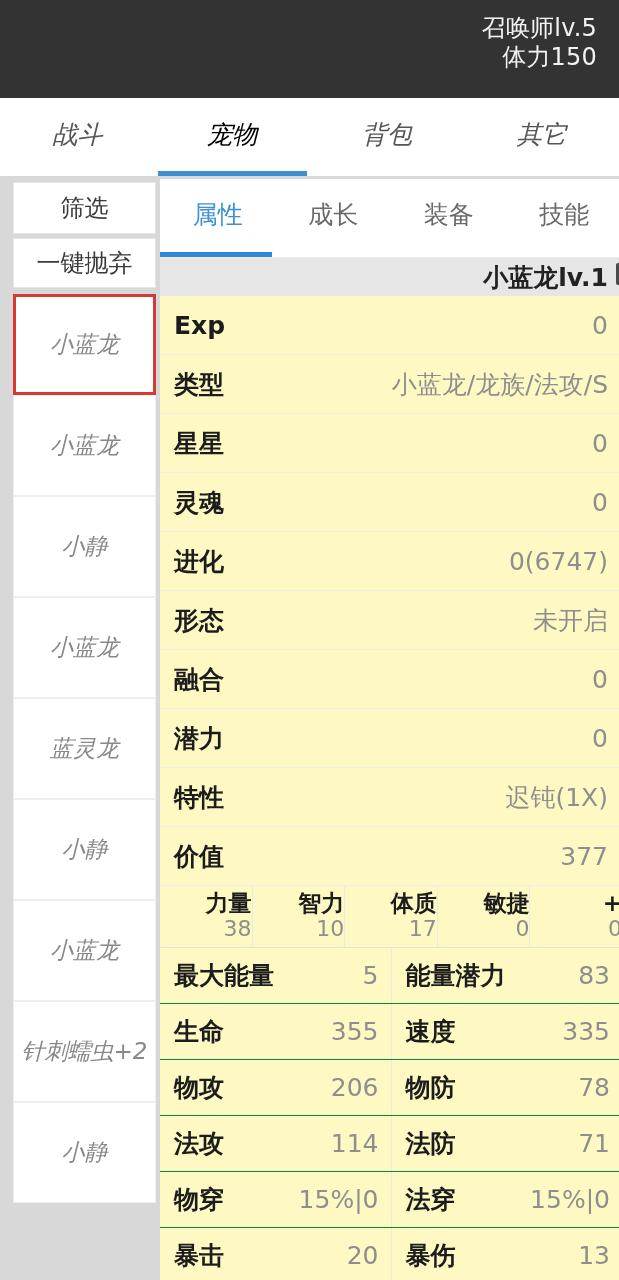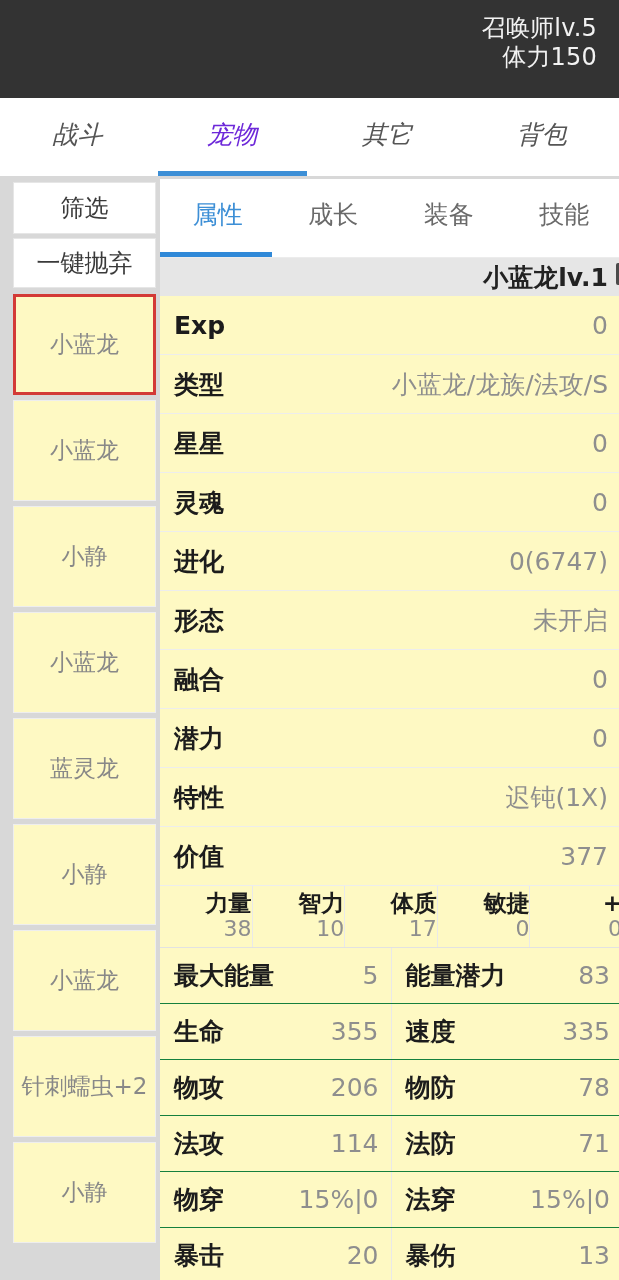--- a/index.html
+++ b/index.html
@@ -60,21 +60,21 @@
     position: relative;
     display: flex;
     align-items: center;
     justify-content: center;
     font-size: 25px;
     color: #555555;
     cursor: pointer;
     user-select: none;
     padding-bottom: 6px;
   }
-  .toptab.active { color: #6d28d9; }
+  .toptab.active { color: #000000; }
   .toptab.active::after {
     content: "";
     position: absolute;
     left: 3px; right: 3px;
     bottom: 0;
     height: 5px;
     background: #3d8fd6;
   }
 
   
@@ -105,32 +105,32 @@
     color: #3a3a3a;
     cursor: pointer;
     user-select: none;
   }
   .side-btn.filter { height: 52px; margin-bottom: 4px; }
   .side-btn.discard { height: 50px; margin-bottom: 6px; }
 
   .pet-card {
     width: 143px;
     height: 101px;
-    margin-bottom: 5px;
-    background: #fef9c3;
+    background: #ffffff;
     border: 1px solid #eeeeee;
     display: flex;
     align-items: center;
     justify-content: center;
     font-size: 23px;
     color: #888888;
     cursor: pointer;
     user-select: none;
     text-align: center;
     padding: 0 4px;
+    font-style: italic;
   }
   .pet-card.selected {
     border: 3px solid #d33a36;
     color: #8a8a8a;
   }
 
   
   .content {
     position: absolute;
     left: 152px; top: 3px;
@@ -293,24 +293,24 @@
   </div>
 
   <div class="toptabs">
     <div class="toptab">
       <span>战斗</span>
     </div>
     <div class="toptab active">
       <span>宠物</span>
     </div>
     <div class="toptab">
+      <span>背包</span>
+    </div>
+    <div class="toptab">
       <span>其它</span>
-    </div>
-    <div class="toptab">
-      <span>背包</span>
     </div>
   </div>
 
   <div class="body">
 
     <div class="sidebar">
       <div class="side-btn filter">
         <span>筛选</span>
       </div>
       <div class="side-btn discard">

